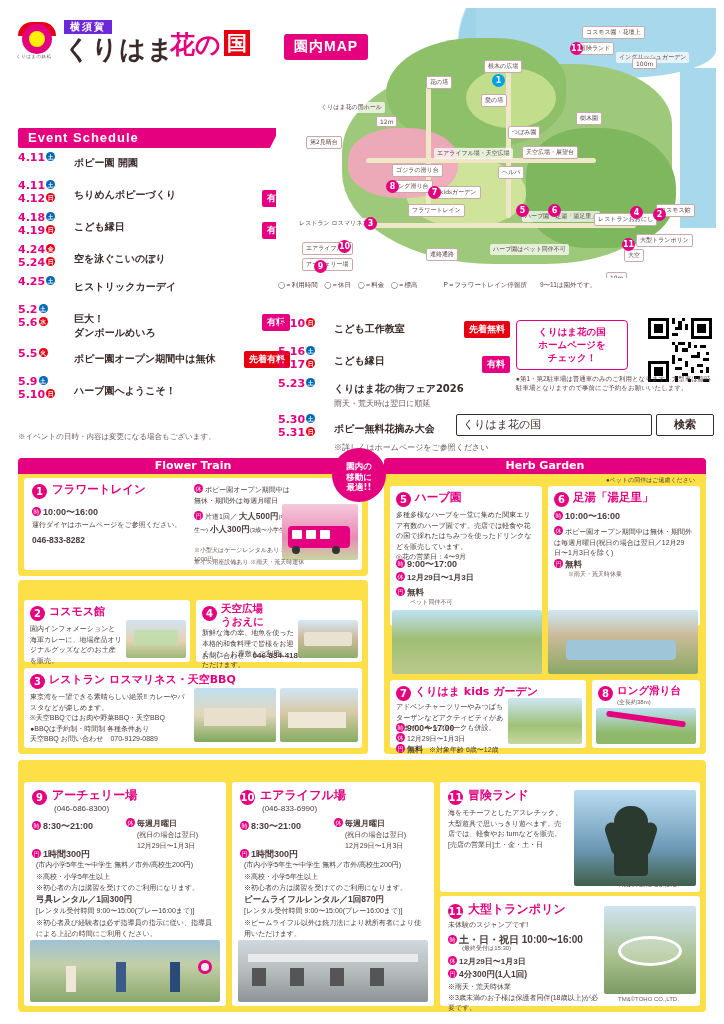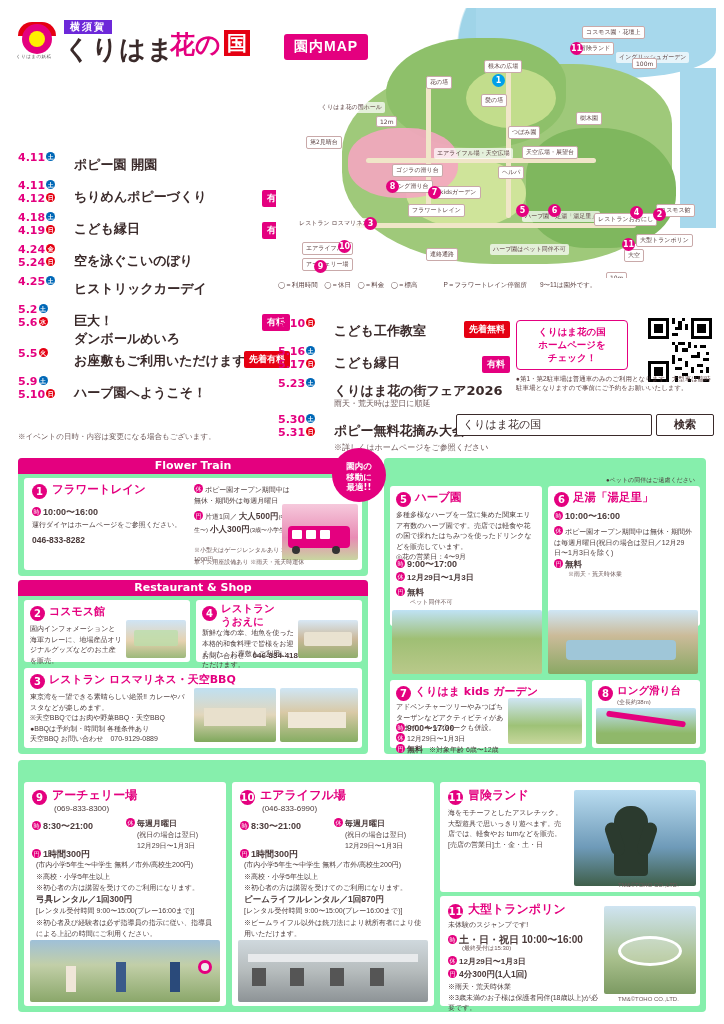--- a/index.html
+++ b/index.html
@@ -68,21 +68,21 @@
   }
   .evt-list { position:absolute; left:18px; top:152px; width:272px; }
   .evt-row { position:relative; min-height:26px; margin-bottom:2px; }
   .evt-dates { position:absolute; left:0; top:0; width:48px; text-align:left; }
   .evt-date { font-size:11px; color:#e4007f; font-weight:bold; font-family:"DejaVu Sans",sans-serif; white-space:nowrap; line-height:1.15;}
   .dw { display:inline-block; width:9px; height:9px; border-radius:50%; color:#fff;
         font-size:6px; text-align:center; line-height:9px; vertical-align:2px; margin-left:1px;}
   .dw.sun{ background:#e50012; }
   .dw.sat{ background:#0068b7; }
   .dw.wed{ background:#e50012; }
-  .evt-name { position:absolute; left:56px; top:4px; font-size:13px; font-weight:bold; color:#3a2a2a;
+  .evt-name { position:absolute; left:56px; top:4px; font-size:10px; font-weight:bold; color:#3a2a2a;
               font-family:"DejaVu Sans",sans-serif; }
   .evt-note { position:absolute; left:56px; top:20px; font-size:8px; color:#6b5656; }
   .tag { position:absolute; right:0; top:3px; font-size:9px; color:#fff; background:#e4007f;
          padding:2px 5px; border-radius:2px; font-weight:bold; font-family:"DejaVu Sans",sans-serif;}
   .tag.red { background:#e50012; }
 
   .evt-col2 { position:absolute; left:278px; top:318px; width:232px; }
   .evt-col2 .evt-row { min-height:26px; }
   .evt-footnote {
     position:absolute; left:18px; top:432px; font-size:7.5px; color:#6b5656;
@@ -145,21 +145,21 @@
     font-family:"DejaVu Sans",sans-serif;
   }
   .search-btn {
     position:absolute; left:200px; top:0; width:58px; height:22px; border:1.5px solid #3a2a2a;
     border-radius:2px; font-size:11px; font-weight:bold; text-align:center; line-height:20px; background:#fff;
     font-family:"DejaVu Sans",sans-serif;
   }
 
   
   .sec {
-    position:absolute; background:#86efac; border-radius:4px;
+    position:absolute; background:#fde047; border-radius:4px;
   }
   .sec-head {
     position:absolute; left:0; top:0; width:100%; height:16px; background:#e4007f;
     color:#fff; font-size:11px; font-weight:bold; text-align:center; line-height:16px;
     border-radius:4px 4px 0 0; font-family:"DejaVu Sans",sans-serif;
   }
   .card { position:absolute; background:#fff; border-radius:3px; }
   .num {
     position:absolute; width:15px; height:15px; border-radius:50%; background:#e4007f;
     color:#fff; font-size:10px; font-weight:bold; text-align:center; line-height:15px;
@@ -190,20 +190,21 @@
       <div class="logo-flower"></div>
       <div class="logo-sub">くりはまの妖精</div>
     </div>
     <div class="brand-yokosuka">横須賀</div>
     <div class="brand-main">くりはま</div>
     <div class="brand-hana">花の</div>
     <div class="brand-kuni">国</div>
   </div>
 
 
+  <div class="evt-title">Event Schedule</div>
   <div class="evt-list">
       <div class="evt-row" style="height: 24px;">
         <div class="evt-dates">
           <div class="evt-date">4.11<span class="dw sat">土</span></div>
         </div>
         <div class="evt-name" style="white-space: pre-line;">ポピー園 開園</div>
       </div>
       <div class="evt-row" style="height: 30px;">
         <div class="evt-dates">
           <div class="evt-date">4.11<span class="dw sat">土</span></div>
@@ -239,21 +240,21 @@
           <div class="evt-date">5.6<span class="dw wed">水</span></div>
         </div>
         <div class="evt-name" style="white-space: pre-line; top: 8px;">巨大！
 ダンボールめいろ</div>
         <div class="tag" style="top: 10px;">有料</div>
       </div>
       <div class="evt-row" style="height: 24px;">
         <div class="evt-dates">
           <div class="evt-date">5.5<span class="dw wed">火</span></div>
         </div>
-        <div class="evt-name" style="white-space: pre-line;">お座敷もご利用いただけます</div>
+        <div class="evt-name" style="white-space: pre-line;">ポピー園オープン期間中は無休</div>
         <div class="tag red">先着有料</div>
       </div>
       <div class="evt-row" style="height: 30px;">
         <div class="evt-dates">
           <div class="evt-date">5.9<span class="dw sat">土</span></div>
           <div class="evt-date">5.10<span class="dw sun">日</span></div>
         </div>
         <div class="evt-name" style="white-space: pre-line; top: 8px;">ハーブ園へようこそ！</div>
       </div>
     </div>
@@ -448,33 +449,32 @@
       <div style="position:absolute;left:50px;top:42px;width:8px;height:8px;background:#333;border-radius:50%;"></div>
     </div>
     <div class="subnote" style="left:176px;top:100px;width:166px;">車イス用座設備あり ※雨天・荒天時運休</div>
   </div>
 
   <div class="train-badge" style="left:332px;top:448px;white-space:pre-line;">園内の
 移動に
 最適!!</div>
 
   <div class="sec" style="left:18px;top:580px;width:350px;height:174px;">
-    <div class="sec-head">Restaurant &amp; Shop</div>
 
     <div class="card" style="left:6px;top:20px;width:166px;height:62px;"></div>
     <div class="num" style="left:12px;top:26px;">2</div>
     <div class="hd" style="left:31px;top:24px;font-size:11px;">コスモス館</div>
     <div class="bodytxt" style="left:12px;top:44px;width:92px;">園内インフォメーションと海軍カレーに、地場産品オリジナルグッズなどのお土産を販売。</div>
     <div class="photo" style="left:108px;top:40px;width:60px;height:38px;background:linear-gradient(180deg,#cfe4f5 0%,#e6d2b0 55%,#9cb87a 100%);">
       <div style="position:absolute;left:8px;top:10px;width:44px;height:16px;background:#bda;border-radius:2px;opacity:.8;"></div>
     </div>
 
     <div class="card" style="left:178px;top:20px;width:166px;height:62px;"></div>
     <div class="num" style="left:184px;top:26px;">4</div>
-    <div class="hd" style="left:203px;top:22px;font-size:10.5px;white-space:pre-line;line-height:1.2;">レストラン
+    <div class="hd" style="left:203px;top:22px;font-size:10.5px;white-space:pre-line;line-height:1.2;">天空広場
 うおえに</div>
     <div class="bodytxt" style="left:184px;top:48px;width:92px;">新鮮な海の幸、地魚を使った本格的和食料理で皆様をお迎えした。お座敷もご利用いただけます。</div>
     <div class="bodytxt" style="left:184px;top:70px;width:150px;">
       <span>お問い合わせ</span>
       <b style="font-size:8px;margin-left:6px;">046-834-4187</b>
     </div>
     <div class="photo" style="left:280px;top:40px;width:60px;height:38px;background:linear-gradient(180deg,#d8e8f5 0%,#cbb89a 50%,#8fae6b 100%);">
       <div style="position:absolute;left:6px;top:12px;width:48px;height:14px;background:#e9e2d0;border-radius:2px;"></div>
     </div>
 
@@ -487,20 +487,21 @@
 天空BBQ お問い合わせ　070-9129-0889</div>
     <div class="photo" style="left:176px;top:108px;width:82px;height:54px;background:linear-gradient(180deg,#bfe0f2 0%,#e2d6bb 50%,#7fa85c 100%);">
       <div style="position:absolute;left:10px;top:20px;width:62px;height:18px;background:#e8e0cc;"></div>
     </div>
     <div class="photo" style="left:262px;top:108px;width:78px;height:54px;background:linear-gradient(180deg,#cfe6f5 0%,#d9c9a6 45%,#86ad63 100%);">
       <div style="position:absolute;left:8px;top:24px;width:58px;height:16px;background:#efe7d6;"></div>
     </div>
   </div>
 
   <div class="sec" style="left:384px;top:458px;width:322px;height:296px;">
+    <div class="sec-head">Herb Garden</div>
     <div class="subnote" style="left:222px;top:18px;color:#4a3a3a;">●ペットの同伴はご遠慮ください</div>
 
     <div class="card" style="left:6px;top:28px;width:152px;height:140px;"></div>
     <div class="num" style="left:12px;top:34px;">5</div>
     <div class="hd" style="left:31px;top:32px;font-size:11.5px;">ハーブ園</div>
     <div class="bodytxt" style="left:12px;top:52px;width:140px;white-space:pre-line;">多種多様なハーブを一堂に集めた関東エリア有数のハーブ園です。売店では軽食や花の国で採れたはちみつを使ったドリンクなどを販売しています。
 ◎花の営業日：4〜9月</div>
     <div class="bodytxt" style="left:12px;top:100px;">
       <span class="ico">時</span><b style="font-size:9px;">9:00〜17:00</b>
     </div>
@@ -555,21 +556,21 @@
     <div class="photo" style="left:212px;top:250px;width:100px;height:36px;background:linear-gradient(180deg,#bfe2f5 0%,#8fb86a 70%);">
       <div style="position:absolute;left:10px;top:8px;width:80px;height:6px;background:#e4007f;border-radius:3px;transform:rotate(8deg);"></div>
     </div>
   </div>
 
   <div class="sec" style="left:18px;top:760px;width:688px;height:252px;">
 
     <div class="card" style="left:6px;top:22px;width:202px;height:224px;"></div>
     <div class="num" style="left:14px;top:30px;">9</div>
     <div class="hd" style="left:34px;top:27px;font-size:12px;">アーチェリー場</div>
-    <div class="bodytxt" style="left:36px;top:43px;font-size:8px;">(069-833-8300)</div>
+    <div class="bodytxt" style="left:36px;top:43px;font-size:8px;">(046-686-8300)</div>
     <div class="bodytxt" style="left:14px;top:60px;">
       <span class="ico">時</span><b style="font-size:9px;">8:30〜21:00</b>
     </div>
     <div class="bodytxt" style="left:108px;top:58px;width:94px;">
       <span class="ico">休</span><b style="font-size:8px;">毎週月曜日</b>
       <div style="white-space:pre-line;margin-left:11px;">(祝日の場合は翌日)
 12月29日〜1月3日</div>
     </div>
     <div class="bodytxt" style="left:14px;top:88px;">
       <span class="ico">円</span><b style="font-size:9px;">1時間300円</b>

